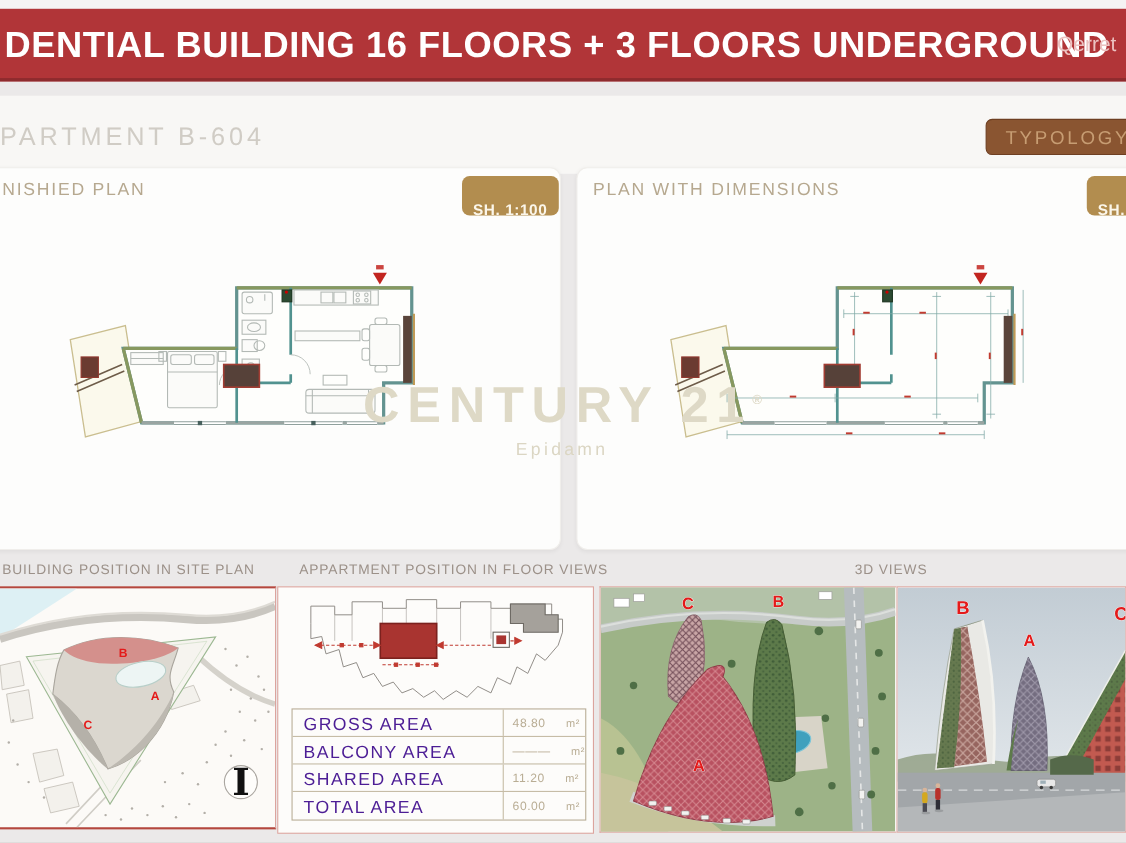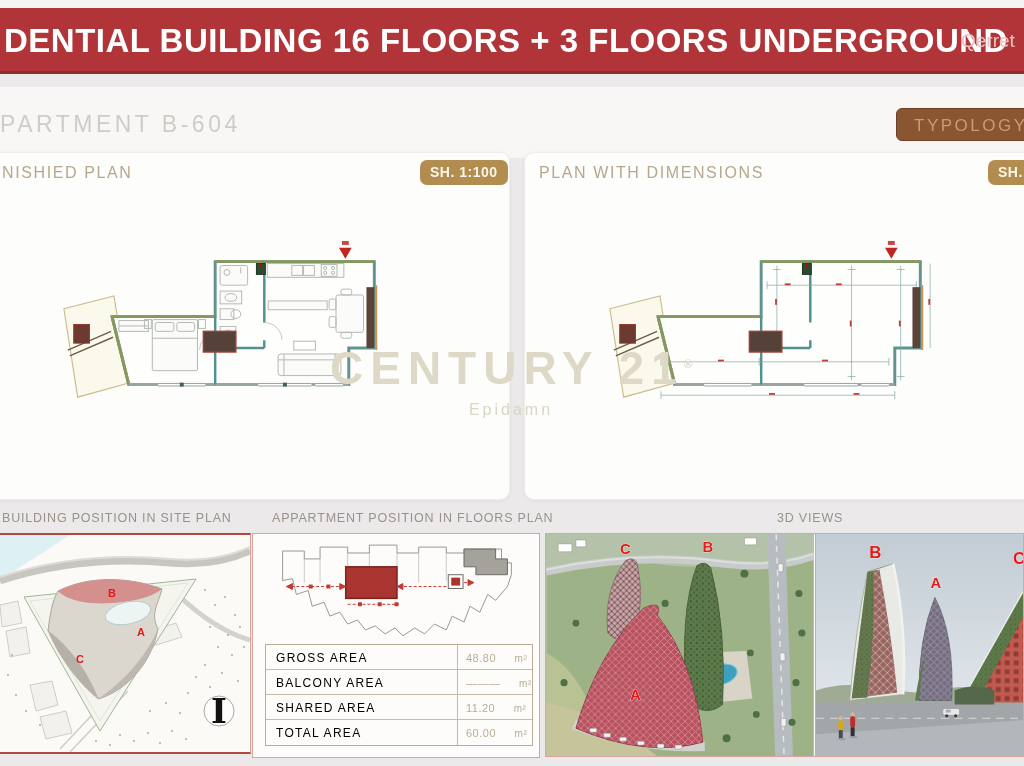--- a/index.html
+++ b/index.html
@@ -18,21 +18,21 @@
   .apt-title { position:absolute; left:0px; top:24px; font-size:23px; font-weight:400; color:#d0ccc5; letter-spacing:3.5px; white-space:nowrap; }
   .typ-badge { position:absolute; left:896px; top:21px; width:160px; height:33px; line-height:33px; padding-left:17px; background:#8a5531; border:1px solid #6e3f22; border-radius:6px; color:#c79d73; font-size:17px; letter-spacing:2.5px; white-space:nowrap; }
 
   
   .panel { position:absolute; background:#fdfdfc; border-radius:10px; border:1px solid #f0eeeb; box-shadow:0 1px 4px rgba(0,0,0,.05); }
   .panel-left  { left:-26px; top:152px; width:536px; height:348px; }
   .panel-right { left:524px; top:152px; width:520px; height:348px; }
   .plan-title { position:absolute; font-size:16px; color:#b6a88f; letter-spacing:1.6px; white-space:nowrap; z-index:2; }
   .plan-title-left  { left:2px;  top:164px; }
   .plan-title-right { left:539px; top:164px; }
-  .scale-badge { position:absolute; top:160px; height:25px; line-height:25px; padding:0 10px; background:#b28d4f; border-radius:7px; color:#fbf6ea; font-size:14px; font-weight:700; letter-spacing:.5px; z-index:2; white-space:nowrap; }
+  .scale-badge { position:absolute; top:160px; height:25px; line-height:25px; padding:18px 10px; background:#b28d4f; border-radius:7px; color:#fbf6ea; font-size:14px; font-weight:700; letter-spacing:.5px; z-index:2; white-space:nowrap; }
   .badge-left { left:420px; }
   .badge-right { left:988px; width:60px; }
   .plan-svg { position:absolute; z-index:2; }
   .plan-svg-left { left:58px; top:240px; }
   .plan-svg-right { left:604px; top:240px; }
 
   
   .watermark { position:absolute; left:330px; top:341px; width:362px; text-align:center; z-index:3; pointer-events:none; }
   .wm-brand { font-size:46px; font-weight:700; letter-spacing:7px; color:#ded9c6; white-space:nowrap; }
   .wm-reg { font-size:12px; vertical-align:super; letter-spacing:0; color:#ded9c6; }
@@ -48,21 +48,21 @@
   .bpanel-site   { left:0;     width:251px; height:221px; border-top:2px solid #b4473e; border-bottom:2px solid #b4473e; border-right:1px solid #dba49e; }
   .bpanel-floor  { left:252px; width:288px; height:225px; border:1px solid #dba49e; }
   .bpanel-aerial { left:545px; width:270px; height:224px; border:1px solid #dba49e; border-right:none; }
   .bpanel-street { left:815px; width:209px; height:224px; border:1px solid #dba49e; }
   .bpanel svg { display:block; }
 
   
   .area-table { position:absolute; left:12px; top:110px; width:268px; border:1px solid #b9ad97; background:#fdfcfa; }
   .arow { display:flex; border-bottom:1px solid #c6bca6; height:25px; }
   .arow:last-child { border-bottom:none; }
-  .arow .lbl { flex:1; padding:6px 0 0 10px; font-size:12px; color:#000000; letter-spacing:1.3px; border-right:1px solid #c6bca6; white-space:nowrap; overflow:hidden; }
+  .arow .lbl { flex:1; padding:6px 0 0 10px; font-size:16px; color:#4c1d95; letter-spacing:1.3px; border-right:1px solid #c6bca6; white-space:nowrap; overflow:hidden; }
   .arow .val { width:74px; padding:7px 4px 0 8px; font-size:11px; color:#b9ad94; letter-spacing:.5px; white-space:nowrap; }
   .arow .unit { font-size:10px;padding-left:15px; }
 
   .svg-label { font-family:"Liberation Sans", sans-serif; font-weight:700; fill:#e41a1a; }
 </style>
 </head>
 <body>
 
 <div class="page">
 
@@ -205,21 +205,21 @@
       <rect x="289" y="1" width="7" height="4" fill="#c2251f" opacity=".85"></rect>
     </g>
   </svg>
 
   <div class="watermark">
     <div class="wm-brand"><span>CENTURY 21</span><span class="wm-reg">®</span></div>
     <div class="wm-sub">Epidamn</div>
   </div>
 
   <div class="bhead bhead-site">BUILDING POSITION IN SITE PLAN</div>
-  <div class="bhead bhead-floor">APPARTMENT POSITION IN FLOORS PLAN</div>
+  <div class="bhead bhead-floor">APPARTMENT POSITION IN FLOOR VIEWS</div>
   <div class="bhead bhead-views">3D VIEWS</div>
 
   <div class="bpanel bpanel-site">
     <svg width="250" height="217" viewBox="0 0 250 217">
       <rect width="250" height="217" fill="#fcfaf7"></rect>
       <path d="M0,0 L70,0 Q30,26 0,45 Z" fill="#ddf0f4"></path>
       <path d="M0,46 Q80,20 170,28 Q215,32 250,16" stroke="#c9c6c0" stroke-width="7" fill="none"></path>
       <path d="M0,42 Q80,16 170,24 Q215,28 250,12" stroke="#dedbd5" stroke-width="2" fill="none"></path>
       <path d="M178,60 Q215,95 250,105" stroke="#d5d2cb" stroke-width="5" fill="none"></path>
       <path d="M60,214 L120,150 M70,217 L128,156" stroke="#d0cdc6" stroke-width="1.5" fill="none"></path>

